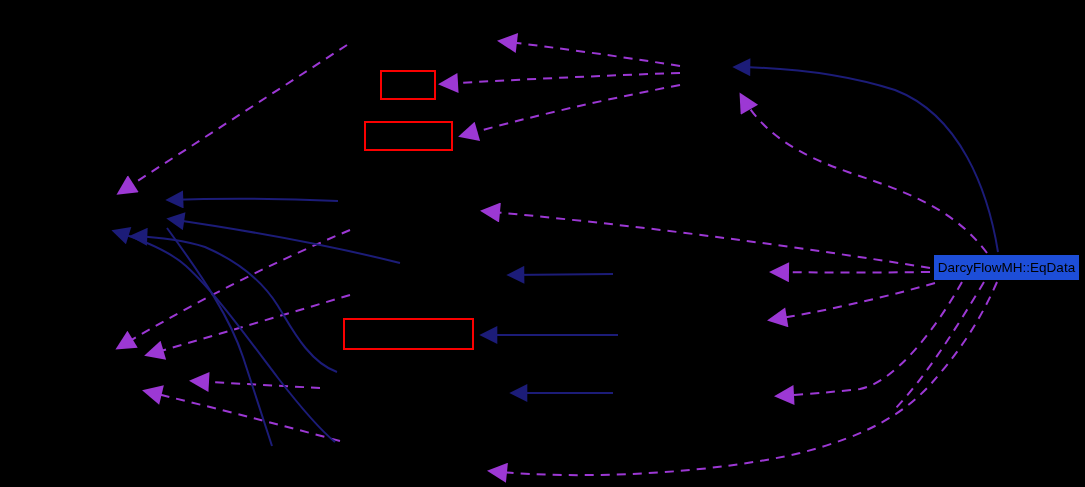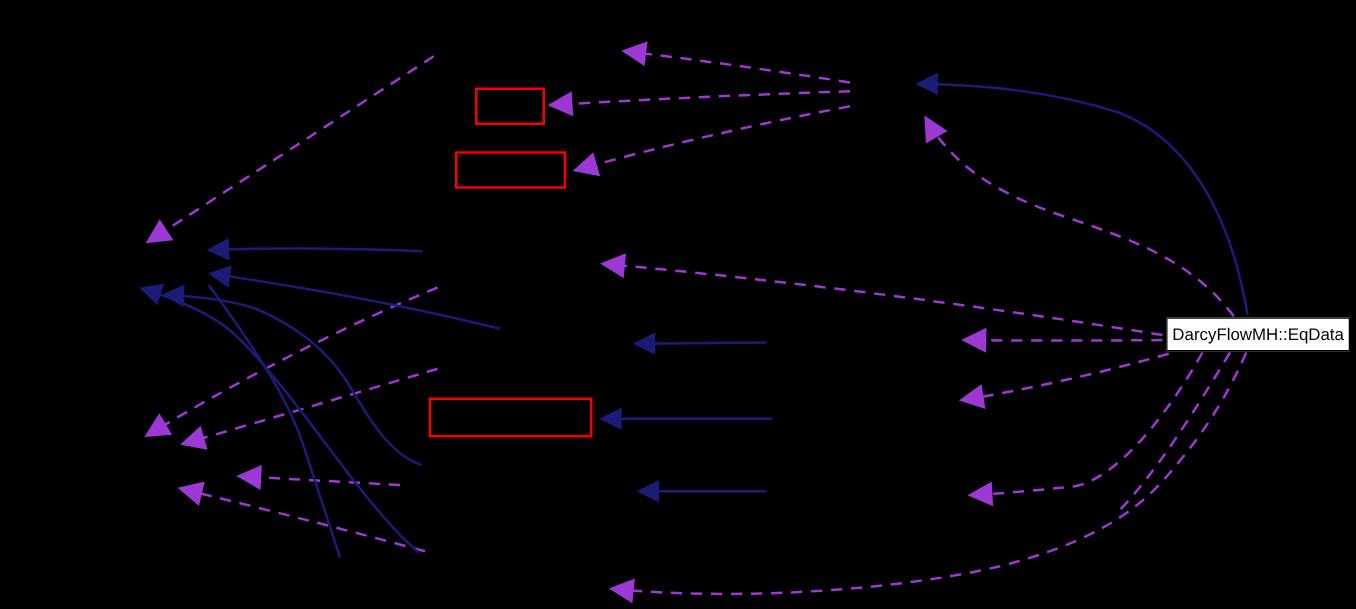--- a/index.html
+++ b/index.html
@@ -57,14 +57,14 @@
         <path d="M 335,442 C 318,428 295,400 278,378 C 252,344 215,292 186,266 Q 165,247 114,231" class="edge-inherit" stroke="#1c1c78" marker-end="url(#arrow-inherit)"></path>
         <path d="M 272,446 C 262,415 252,385 243,357 C 230,318 205,280 167,228" class="edge-inherit" stroke="#1c1c78"></path>
       </g>
     <g id="nodes-layer">
         <rect x="381" y="71" width="54" height="28" class="trunc-node" stroke="#fa0000"></rect>
         <rect x="365" y="122" width="87" height="28" class="trunc-node" stroke="#fa0000"></rect>
         <rect x="344" y="319" width="129" height="30" class="trunc-node" stroke="#fa0000"></rect>
       </g>
   </svg>
 
-  <div id="main-node" style="left: 933px; top: 254px; width: 147px; height: 27px; background: #ffffff; border-color: rgb(0, 0, 0); color: rgb(0, 0, 0);">DarcyFlowMH::EqData</div>
+  <div id="main-node" style="left: 933px; top: 254px; width: 147px; height: 27px; background: #1d4ed8; border-color: rgb(0, 0, 0); color: rgb(0, 0, 0);">DarcyFlowMH::EqData</div>
 </div>
 
 </body></html>

